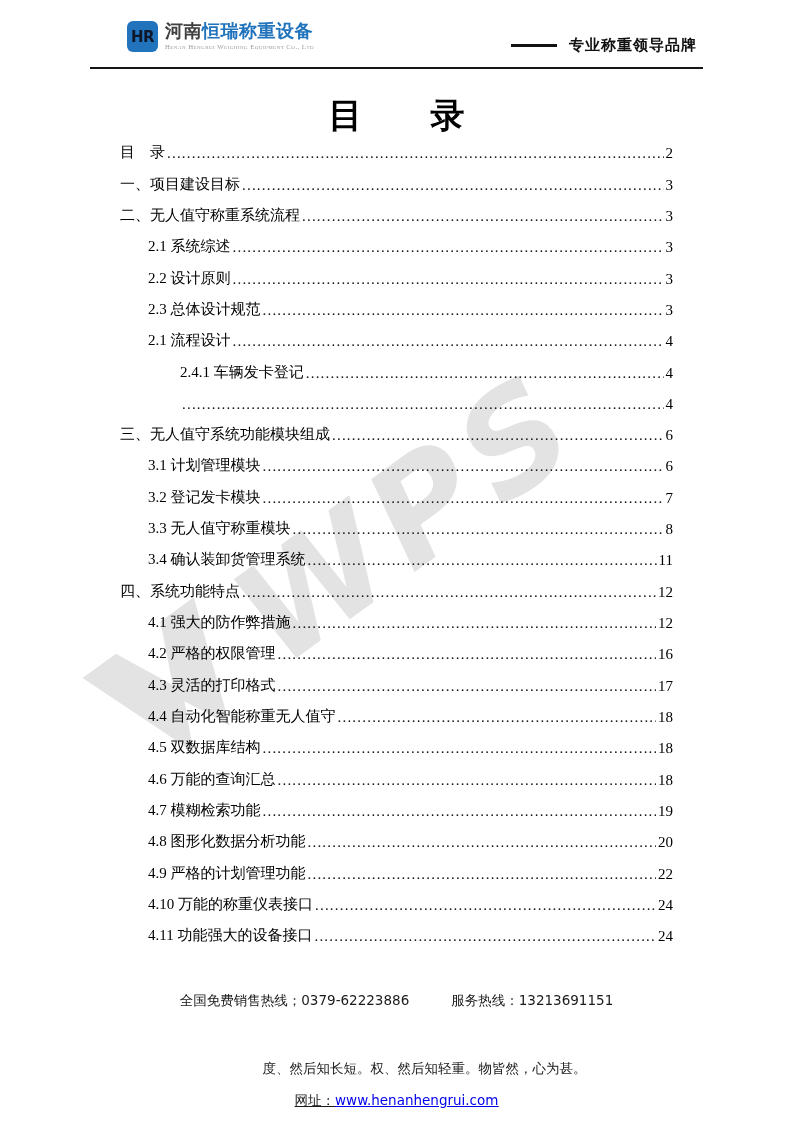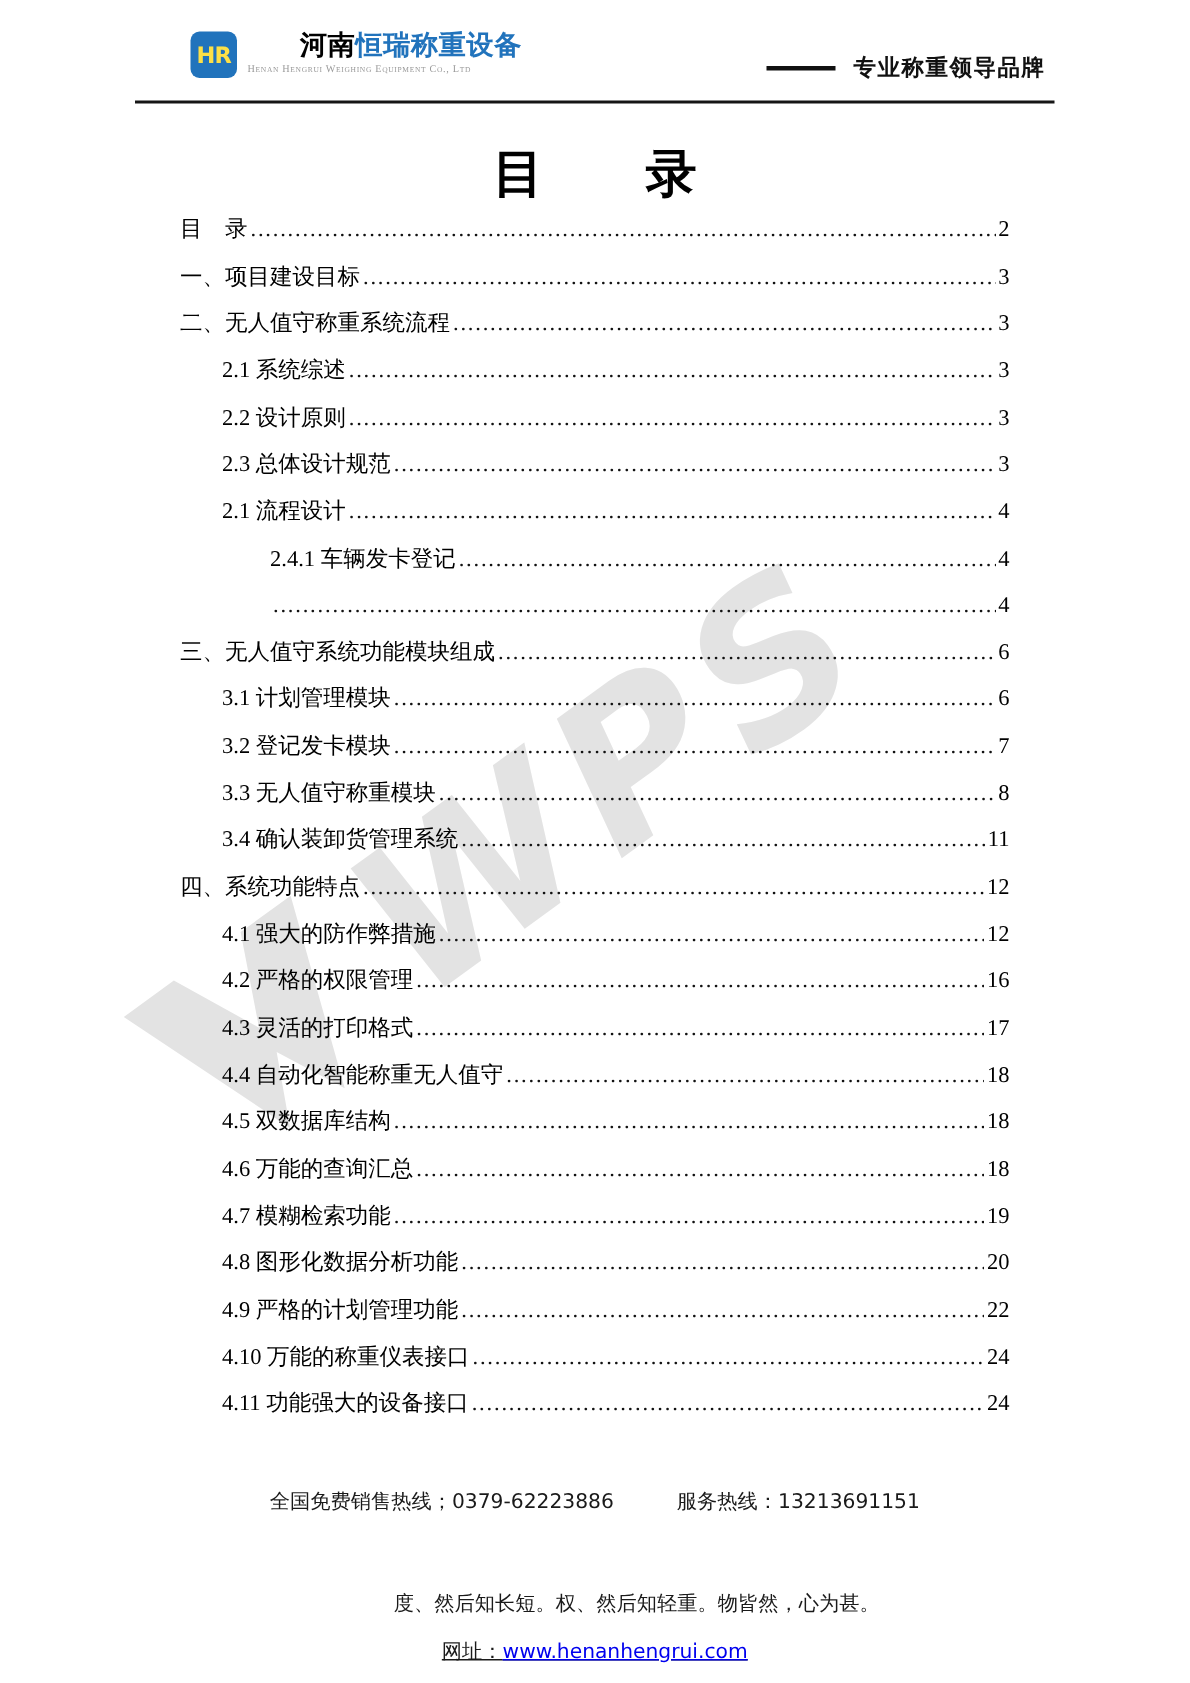--- a/index.html
+++ b/index.html
@@ -3,27 +3,27 @@
 <meta charset="utf-8">
 <style>
   * { margin:0; padding:0; box-sizing:border-box; }
   html,body { width:793px; height:1122px; background:#ffffff; overflow:hidden;
               font-family:"Liberation Sans", sans-serif; }
   .page { position:relative; width:793px; height:1122px; background:#fff; }
 
   
   .logo-box { position:absolute; left:127px; top:21px; display:flex; gap:7px; align-items:flex-start; }
   .logo-mark { width:31px; height:31px; border-radius:6px; background:#2173bc;
-               color:#fde047; display:flex; align-items:center; justify-content:center;
+               color:#0f172a; display:flex; align-items:center; justify-content:center;
                font-weight:800; font-size:15px; letter-spacing:-0.5px;
                font-family:"DejaVu Sans", sans-serif; }
   .company { display:flex; flex-direction:column; }
   .company-cn { font-size:18px; font-weight:800; line-height:20px; letter-spacing:0.5px;
                 font-family:"DejaVu Sans", sans-serif; white-space:pre; }
-  .company-cn .p1 { color:#000000;margin-left:35px; }
+  .company-cn .p1 { color:#404040; }
   .company-cn .p2 { color:#2173bc;text-align:center; }
   .company-en { font-size:6.8px; color:#9a9a9a; letter-spacing:0.45px; margin-top:2px;
                 font-variant:small-caps; font-family:"Liberation Serif", serif; }
   .tagline { position:absolute; top:36px; right:96px; display:flex; align-items:center; gap:12px; }
   .tagline .dash { width:46px; height:3px; background:#111; }
   .tagline .label { font-size:15px; font-weight:700; color:#111;
                     font-family:"DejaVu Sans", sans-serif; letter-spacing:1px; }
   .header-rule { position:absolute; top:67px; left:90px; width:613px;
                  border-top:2px solid #161616; }
 

